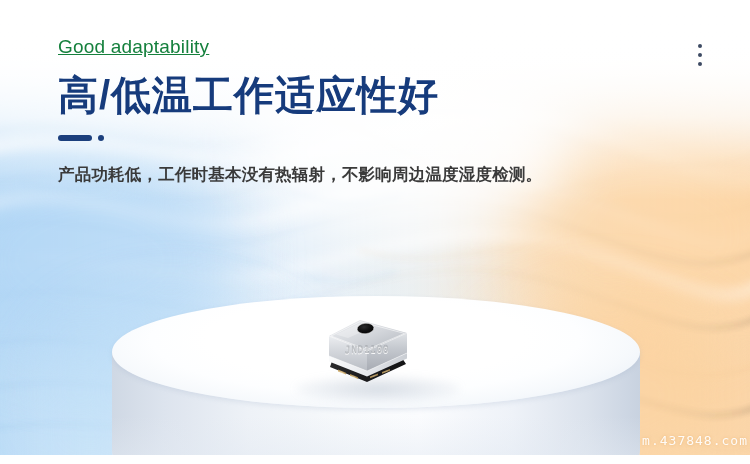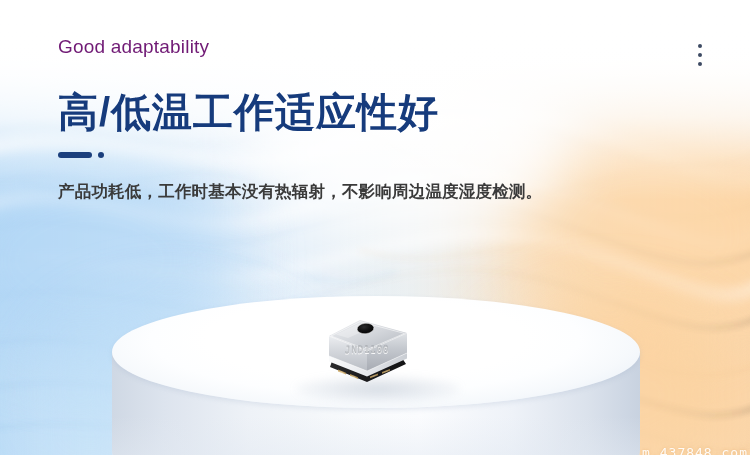--- a/index.html
+++ b/index.html
@@ -115,25 +115,25 @@
     transform:rotate(-1.2deg) skewX(-2deg);
     user-select:none;
     pointer-events:none;
   }
 
   
   .copy { position:absolute; left:58px; top:36px; width:560px; }
 
   .eyebrow {
     font-size:19px; font-weight:400; letter-spacing:0.2px;
-    color:#701a75; line-height:1.2;
+    color:#15803d; line-height:1.2;text-decoration:underline;
   }
 
   .headline {
-    margin-top:31px;
+    margin-top:14px;
     font-size:40px; font-weight:700; letter-spacing:1px;
     color:#163b7c; line-height:1.12;
     white-space:nowrap;
   }
 
   .rule { margin-top:17px; display:flex; align-items:center; gap:6px; }
   .rule-bar { width:34px; height:6px; border-radius:3px; background:#1b3f7d; }
   .rule-dot { width:6px; height:6px; border-radius:50%; background:#1b3f7d; }
 
   .body-text {
@@ -146,21 +146,21 @@
   
   .kebab {
     position:absolute; right:44px; top:40px;
     display:flex; flex-direction:column; align-items:center; gap:5px;
     padding:4px; cursor:pointer;
   }
   .kebab i { display:block; width:4px; height:4px; border-radius:50%; background:#3d4a63; }
 
   
   .watermark {
-    position:absolute; right:2px; bottom:4px;
+    position:absolute; right:2px; bottom:16px;
     font-family:"DejaVu Sans Mono", monospace;
     font-size:13px; letter-spacing:1px;
     color:rgba(255,255,255,0.92);
     text-shadow:0 0 3px rgba(224,160,90,0.55);
     user-select:none;
   }
 
   
   .bottom-band {
     position:absolute; left:0; right:0; bottom:0; height:9px;

